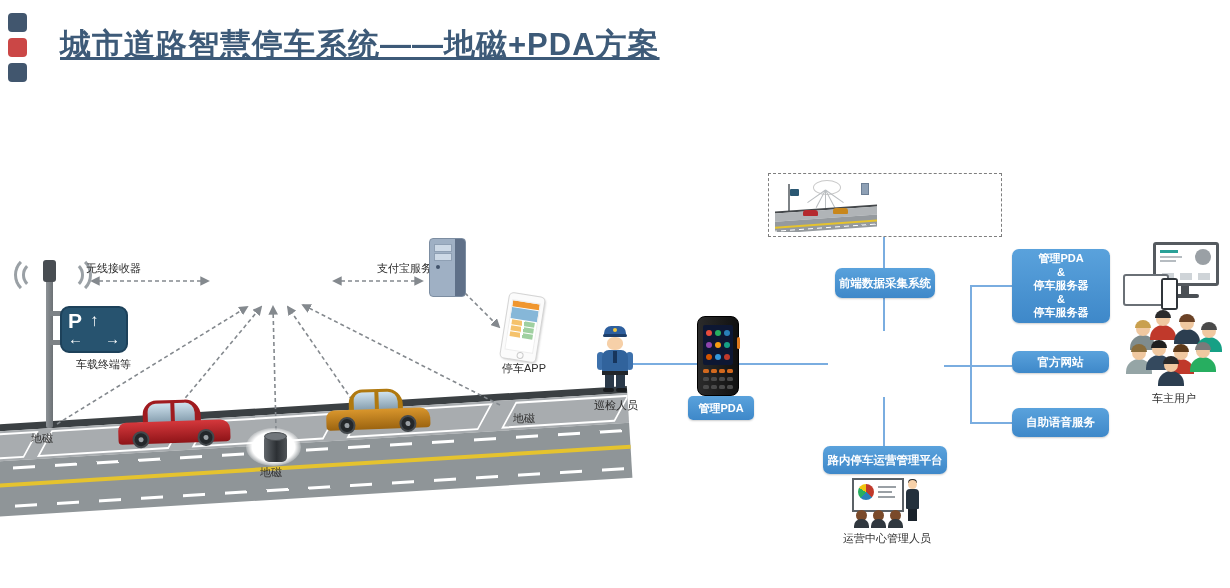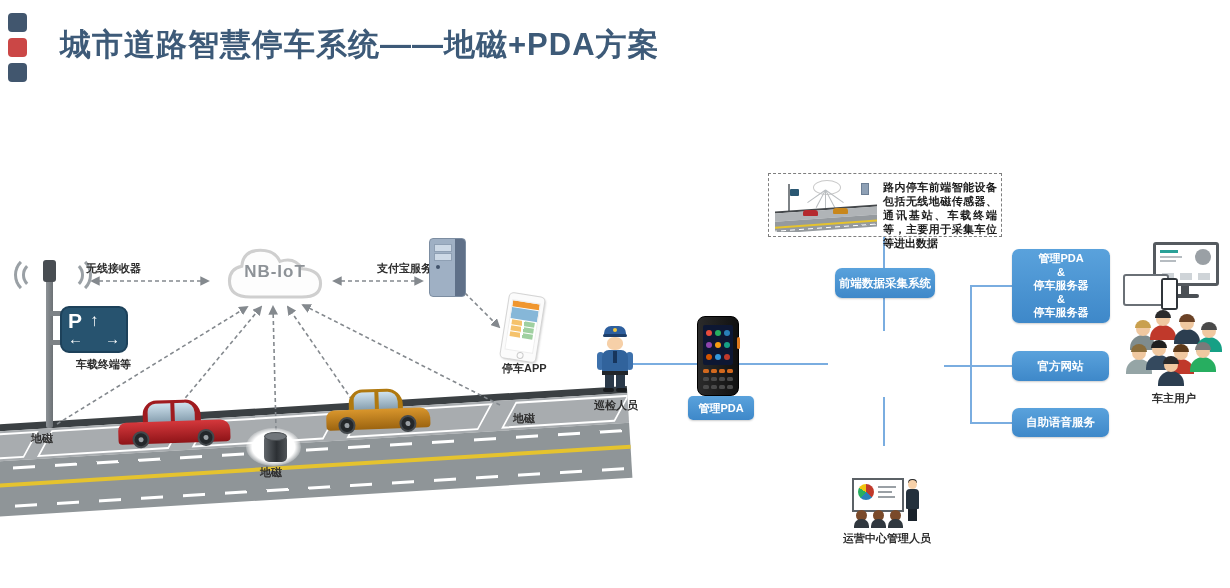--- a/index.html
+++ b/index.html
@@ -2,24 +2,24 @@
 <html><head>
 <meta charset="utf-8">
 <style>
   html,body{margin:0;padding:0;background:#fff;}
   #stage{position:relative;width:1230px;height:588px;background:#fff;overflow:hidden;
          font-family:"Liberation Sans","DejaVu Sans",sans-serif;}
 
   
   .hsq{position:absolute;left:8px;width:19px;height:19px;border-radius:4px;background:#41566e;}
   .hsq.red{background:#cb4746;}
-  #title{position:absolute;left:60px;top:24px;font-size:31px;font-weight:bold;color:#3d5a78;letter-spacing:1px;}
-
-  
-  .lbl{position:absolute;font-size:11px;font-weight:bold;color:#2e2e2e;white-space:nowrap;}
+  #title{position:absolute;left:60px;top:24px;font-size:31px;font-weight:bold;color:#3d5a78;letter-spacing:1px;text-decoration:underline;}
+
+  
+  .lbl{position:absolute;font-size:11px;font-weight:normal;color:#2e2e2e;white-space:nowrap;}
   .arc{position:absolute;border:3px solid #9aa0a5;border-radius:50%;background:transparent;}
   .arc.l{border-top-color:transparent;border-bottom-color:transparent;border-right-color:transparent;}
   .arc.r{border-top-color:transparent;border-bottom-color:transparent;border-left-color:transparent;}
   #pole{position:absolute;left:46px;top:266px;width:7px;height:162px;background:linear-gradient(90deg,#8d9296,#6c7175);border-radius:2px;}
   #antenna-head{position:absolute;left:43px;top:260px;width:13px;height:22px;background:#484d52;border-radius:3px;}
   .bracket{position:absolute;left:50px;width:12px;height:5px;background:#7d8286;}
   #psign{position:absolute;left:60px;top:306px;width:68px;height:47px;background:#27536f;border:2px solid #1d415a;border-radius:9px;
          color:#fff;box-sizing:border-box;padding:3px 6px;}
   #psign .row1{display:flex;align-items:center;gap:8px;font-weight:bold;}
   #psign .pletter{font-size:21px;line-height:20px;}
@@ -93,21 +93,21 @@
   #mini .mcloud{position:absolute;left:38px;top:2px;width:26px;height:13px;border-radius:50%;background:#fff;border:1px solid #c9c9c9;}
   #mini .mray{position:absolute;left:50px;top:12px;width:1px;background:#b9bdc0;transform-origin:top center;}
   #mini .mcar{position:absolute;width:15px;height:6px;border-radius:3px 3px 1px 1px;}
   #mini .mpole{position:absolute;left:13px;top:6px;width:2px;height:28px;background:#7d8286;}
   #mini .msign{position:absolute;left:15px;top:11px;width:9px;height:7px;background:#2a5772;border-radius:1px;}
   #mini .msrv{position:absolute;left:86px;top:5px;width:6px;height:10px;background:#8ea0b5;border:1px solid #6d7f95;}
 
   #front-box{left:835px;top:268px;width:100px;height:30px;font-size:11.5px;}
   #op-box{left:823px;top:446px;width:124px;height:28px;font-size:11.5px;}
   #app-box{left:1012px;top:249px;width:98px;height:74px;font-size:11px;line-height:13.5px;}
-  #web-box{left:1012px;top:351px;width:97px;height:30px;font-size:11.5px;}
+  #web-box{left:1012px;top:351px;width:97px;height:22px;font-size:11.5px;}
   #voice-box{left:1012px;top:408px;width:97px;height:29px;font-size:11.5px;}
   #pda-label{left:688px;top:396px;width:66px;height:24px;font-size:11px;border-radius:5px;}
 
   #orange-cloud{position:absolute;left:820px;top:328px;width:128px;height:72px;}
   #orange-cloud-text{position:absolute;left:0;top:36px;width:100%;text-align:center;color:#fff;font-size:13px;font-weight:bold;}
 
   
   #police{position:absolute;left:597px;top:326px;width:36px;height:70px;}
   #police .cap{position:absolute;left:7px;top:0;width:22px;height:9px;background:#2e5f9e;border-radius:8px 8px 2px 2px;}
   #police .capbrim{position:absolute;left:6px;top:8px;width:24px;height:3px;background:#1d3f6b;border-radius:2px;}
@@ -226,26 +226,20 @@
       <span class="pletter">P</span>
       <span class="up">↑</span>
     </div>
     <div class="row2">
       <span>←</span>
       <span>→</span>
     </div>
   </div>
   <div class="lbl" style="left:76px;top:357px">车载终端等</div>
 
-  <div class="cloud-wrap" style="left:220px;top:238px;width:110px;height:64px">
-    <svg width="110" height="64" viewBox="0 0 88 52">
-      <path d="M24 48 Q7 48 7 35 Q7 25 17 23 Q18 10 32 10 Q44 10 48 19 Q60 15 66 25 Q81 26 81 37 Q81 48 66 48 Z" fill="#fdfdfd" stroke="#cfcfcf" stroke-width="2.5"></path>
-    </svg>
-    <div id="nbiot-text">NB-IoT</div>
-  </div>
 
   <div class="lbl" style="left:377px;top:261px">支付宝服务窗</div>
   <div id="server">
     <div class="s1"></div>
     <div class="s2"></div>
     <div class="dot"></div>
   </div>
 
   <div id="phone-app">
     <div class="scr">
@@ -311,21 +305,20 @@
         <div class="mcurb"></div>
         <div class="mstrip"></div>
         <div class="msurf">
           <div class="myellow"></div>
           <div class="mdash"></div>
         </div>
       </div>
       <div class="mcar" style="left:28px;top:32px;background:#b52a2e"></div>
       <div class="mcar" style="left:58px;top:30px;background:#c8871c"></div>
     </div>
-    <div id="note-text">路内停车前端智能设备包括无线地磁传感器、通讯基站、车载终端等，主要用于采集车位等进出数据</div>
   </div>
 
   <div class="blue-box" id="front-box">前端数据采集系统</div>
 
 
   <div id="police">
     <div class="cap"></div>
     <div class="badge"></div>
     <div class="capbrim"></div>
     <div class="face"></div>
@@ -364,20 +357,21 @@
         <span class="key"></span>
         <span class="key"></span>
       <span class="key"></span>
         <span class="key"></span>
         <span class="key"></span>
         <span class="key"></span>
     </div>
   </div>
   <div class="blue-box" id="pda-label">管理PDA</div>
 
+  <div class="blue-box" id="op-box">路内停车运营管理平台</div>
 
   <div id="staff">
     <div class="board">
       <div class="pie"></div>
       <div class="bl" style="top:6px;width:18px"></div>
       <div class="bl" style="top:11px;width:14px"></div>
       <div class="bl" style="top:16px;width:17px"></div>
     </div>
     <div class="pres-hair"></div>
     <div class="pres-head"></div>

